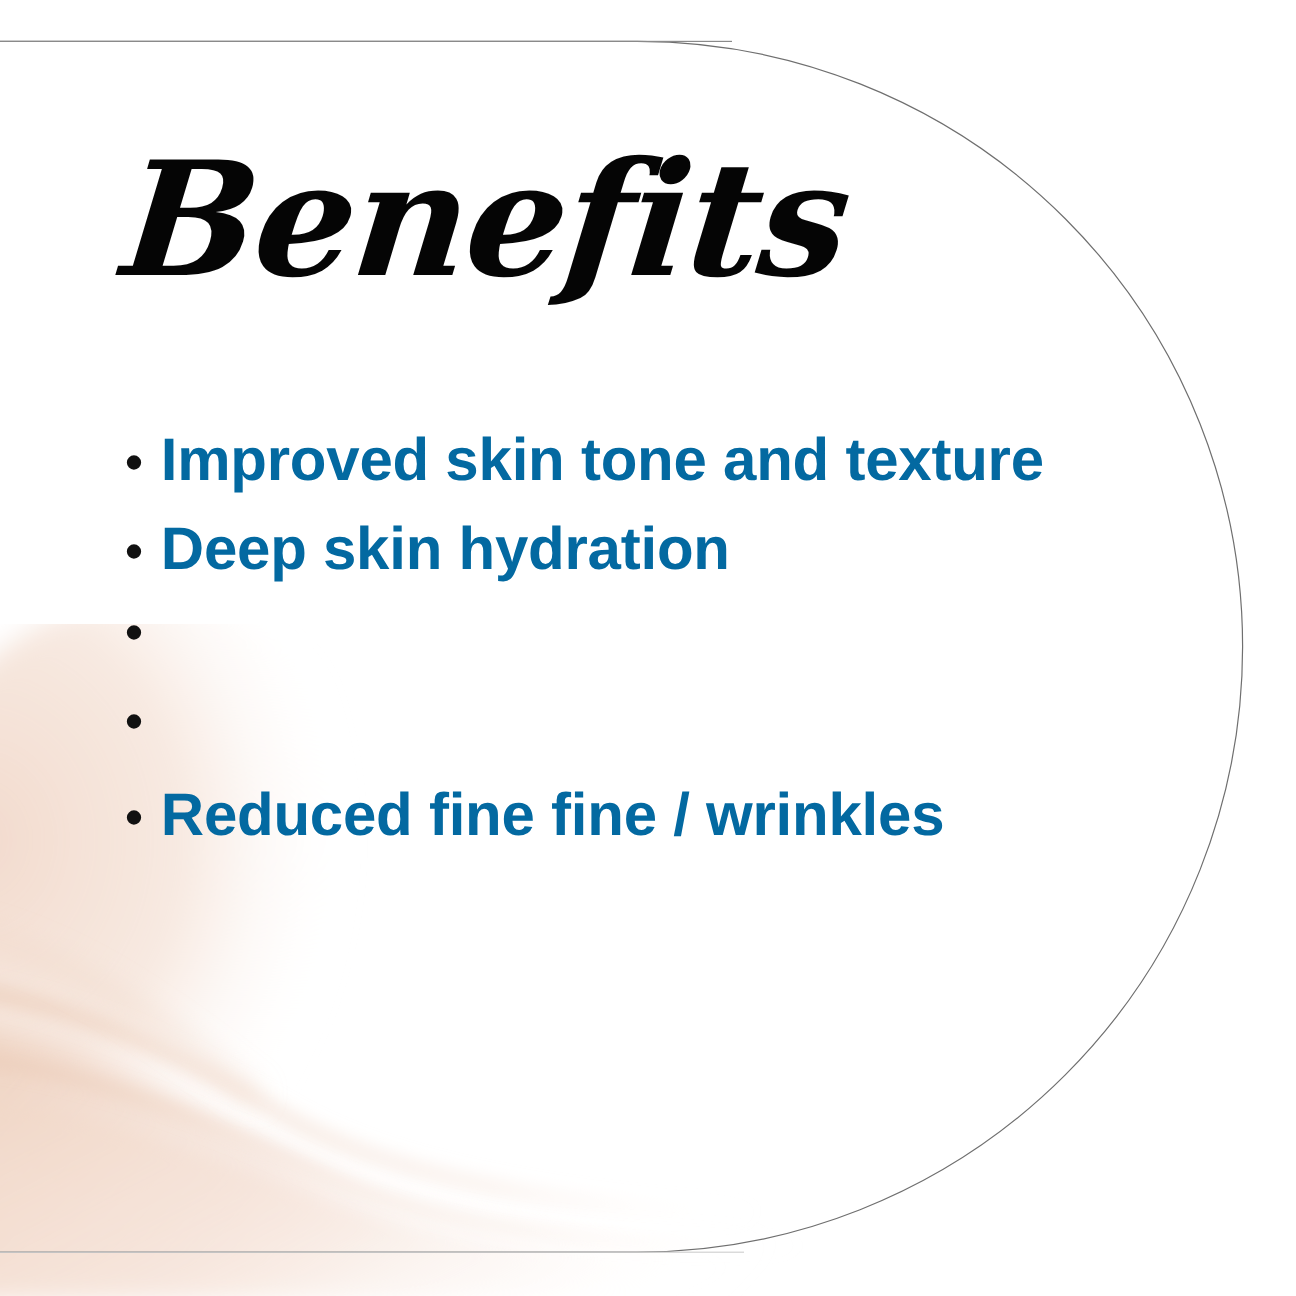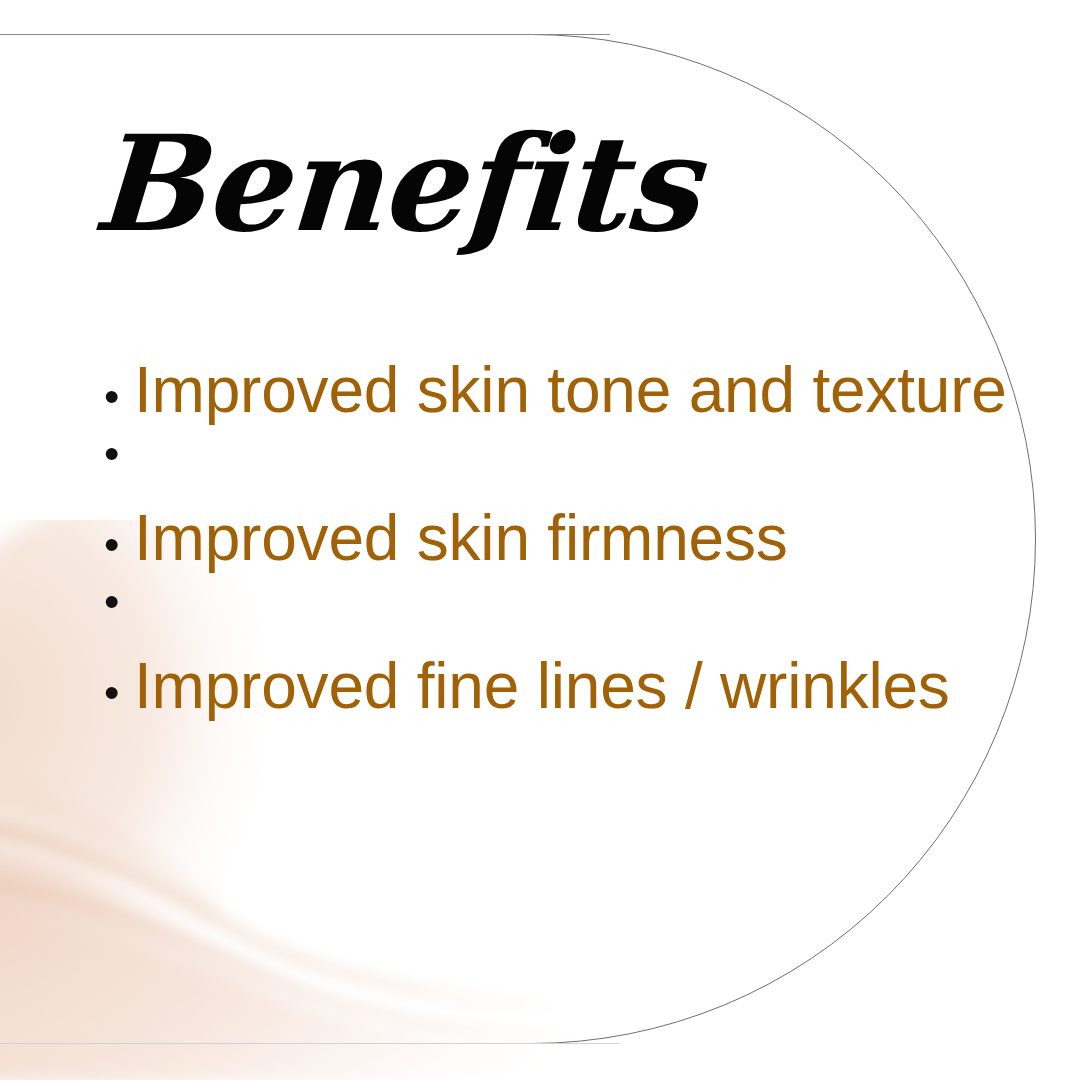--- a/index.html
+++ b/index.html
@@ -92,25 +92,26 @@
   .bullet-dot {
     flex: 0 0 auto;
     width: 30px;
     font-size: 44px;
     line-height: 1;
     color: #111111;
     text-align: left;
   }
   .bullet-text {
     flex: 1 1 auto;
-    font-size: 64px;
+    font-size: 50px;
     line-height: 1;
-    color: #a16207;
+    color: #0369a1;
     letter-spacing: -0.2px;
     white-space: nowrap;
+    font-weight: bold;
   }
 </style>
 </head>
 <body>
 
 <div id="slide">
 
   <div class="artwork">
     <svg viewBox="0 0 760 560" xmlns="http://www.w3.org/2000/svg" aria-hidden="true">
       <defs>
@@ -162,27 +163,27 @@
 
   <div class="title">Benefits</div>
 
   <ul class="bullets">
     <li class="bullet-row">
       <span class="bullet-dot">•</span>
       <span class="bullet-text">Improved skin tone and texture</span>
     </li>
     <li class="bullet-row">
       <span class="bullet-dot">•</span>
-    </li>
-    <li class="bullet-row">
-      <span class="bullet-dot">•</span>
-      <span class="bullet-text">Improved skin firmness</span>
+      <span class="bullet-text">Deep skin hydration</span>
     </li>
     <li class="bullet-row">
       <span class="bullet-dot">•</span>
     </li>
     <li class="bullet-row">
       <span class="bullet-dot">•</span>
-      <span class="bullet-text">Improved fine lines / wrinkles</span>
+    </li>
+    <li class="bullet-row">
+      <span class="bullet-dot">•</span>
+      <span class="bullet-text">Reduced fine fine / wrinkles</span>
     </li>
   </ul>
 
 </div>
 
 </body></html>

